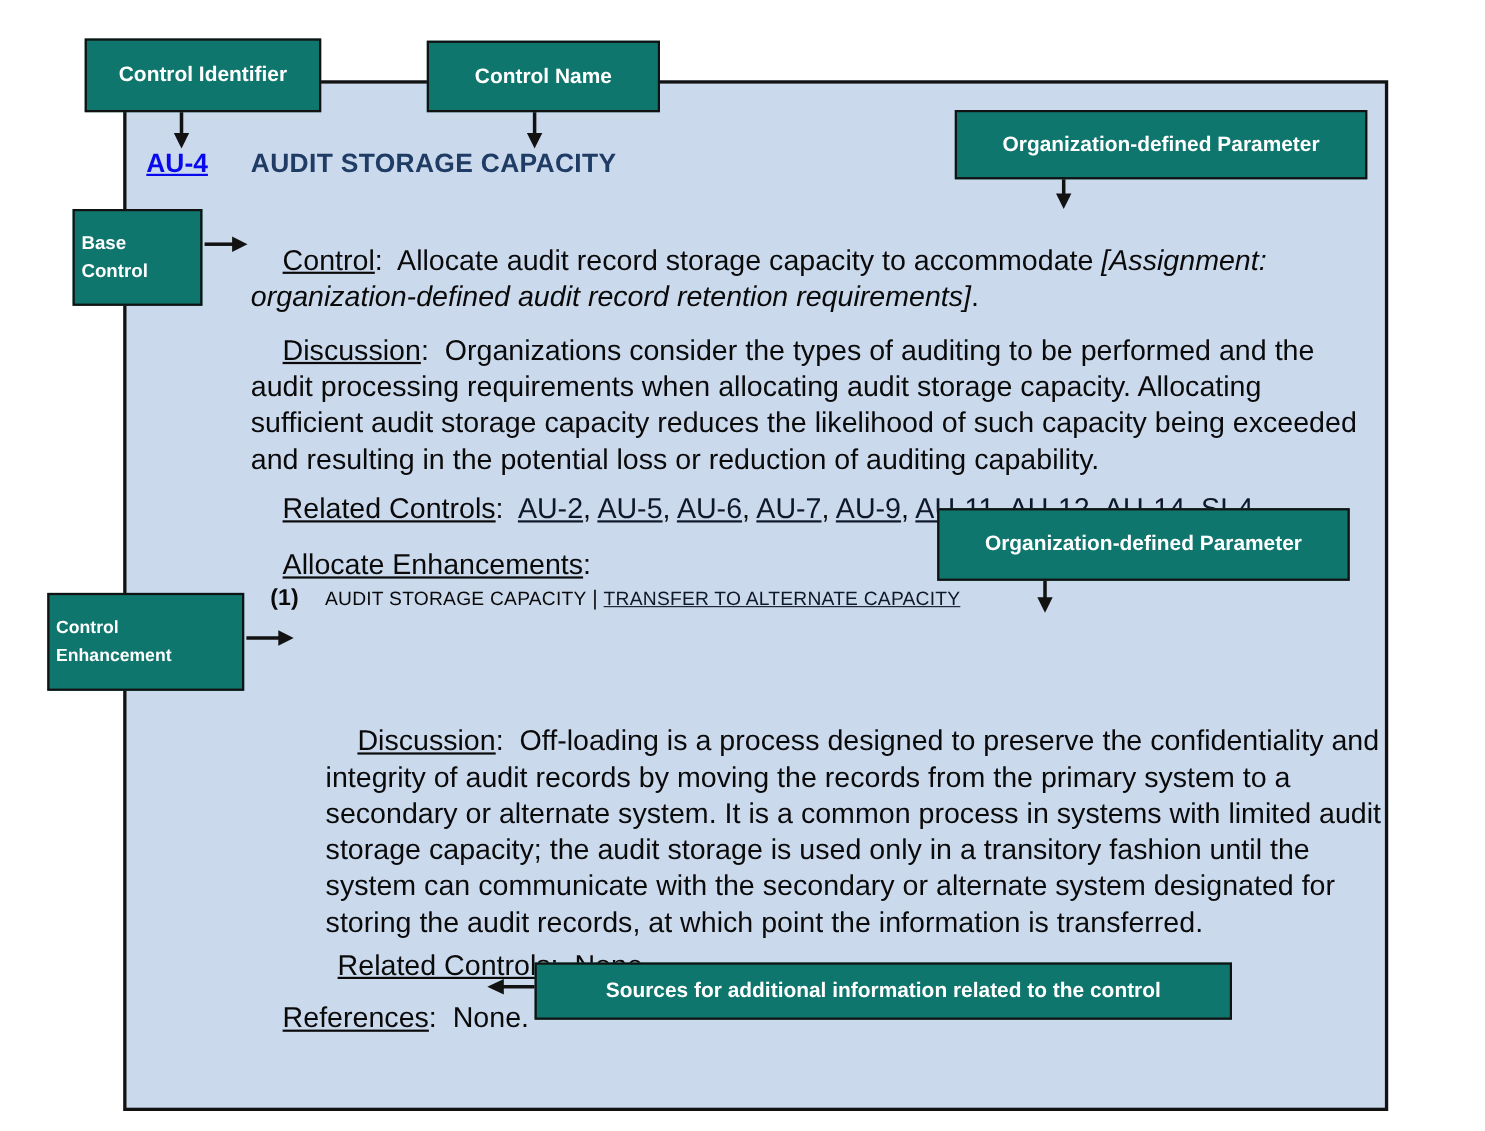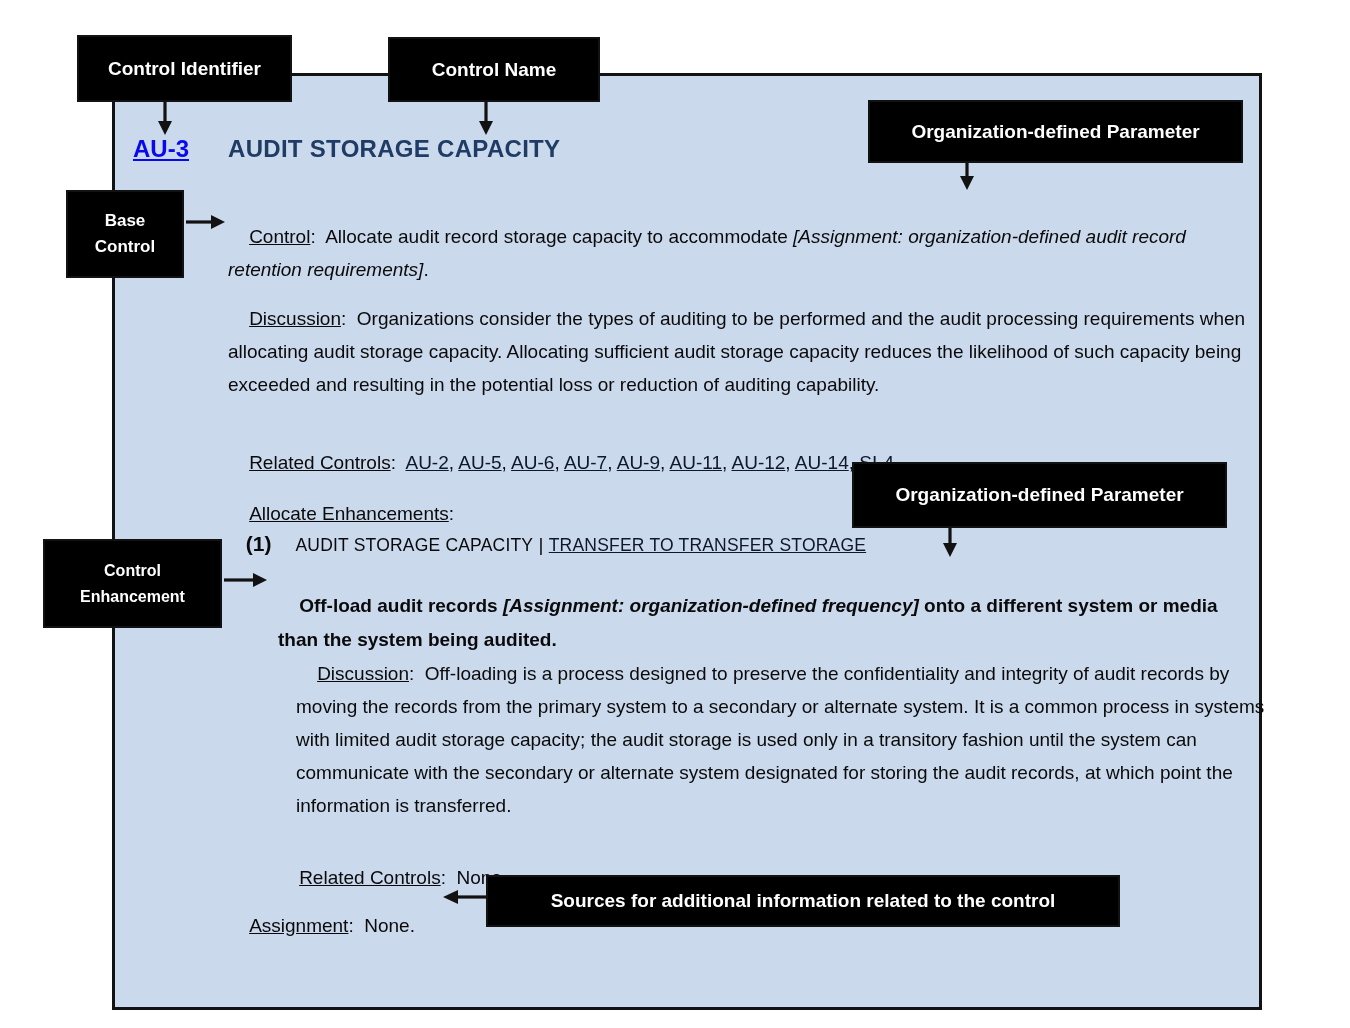--- a/index.html
+++ b/index.html
@@ -9,21 +9,21 @@
     font-family:"Liberation Sans", sans-serif; color:#0a0a0a; overflow:hidden;
   }
   
   #panel {
     position:absolute; left:112px; top:73px; width:1150px; height:937px;
     background:#CBD9ED; border:3px solid #121212;
   }
   
   .abs { position:absolute; }
   .body {
-    font-size:19px; line-height:33px; white-space:pre-wrap; color:#0a0a0a;
+    font-size:26px; line-height:33px; white-space:pre-wrap; color:#0a0a0a;
   }
   .ul { text-decoration:underline; }
   .it { font-style:italic; }
   a.link { color:#0f172a; text-decoration:underline; cursor:pointer; }
   #control-id-link {
     position:absolute; left:133px; top:135px; font-size:24px; font-weight:bold;
     color:#0909ee; text-decoration:underline;
   }
   #control-title {
     position:absolute; left:228px; top:135px; font-size:24px; font-weight:bold;
@@ -37,79 +37,76 @@
   #p-enh-statement   { left:278px; top:555px; width:948px; font-weight:bold; line-height:34px; }
   #p-enh-discussion  { left:296px; top:624px; width:972px; }
   #p-enh-related     { left:278px; top:828px; width:900px; }
   #p-references      { left:228px; top:876px; width:400px; }
   .enh-num  { font-weight:bold; font-size:21px; margin-right:24px; }
   .enh-name { font-size:17.5px; letter-spacing:0.2px; }
   .enh-pipe { font-size:19px; }
   .enh-link { font-size:17.5px; letter-spacing:0.2px; }
   
   .callout {
-    position:absolute; background:#000000; border:2.5px solid #121212; color:#ffffff;
+    position:absolute; background:#0f766e; border:2.5px solid #121212; color:#ffffff;
     font-weight:bold; display:flex; align-items:center; justify-content:center;
-    text-align:center; font-size:19px; line-height:26px; padding:2px 6px;
+    font-size:19px; line-height:26px; padding:2px 6px;
   }
   #box-control-identifier { left:77px;  top:35px;  width:215px; height:67px; }
   #box-control-name       { left:388px; top:37px;  width:212px; height:65px; }
   #box-odp-top            { left:868px; top:100px; width:375px; height:63px; }
   #box-base-control       { left:66px;  top:190px; width:118px; height:88px; font-size:17px; }
   #box-odp-mid            { left:852px; top:462px; width:375px; height:66px; }
   #box-control-enhancement{ left:43px;  top:539px; width:179px; height:89px; font-size:16px; }
   #box-sources            { left:486px; top:875px; width:634px; height:52px; }
   .arrow { position:absolute; overflow:visible; }
   .arrow line    { stroke:#121212; stroke-width:3.2; }
   .arrow polygon { fill:#121212; }
 </style>
 </head>
 <body>
 
 <div id="stage">
 
   <div id="panel"></div>
 
-  <a id="control-id-link" href="#">AU-3</a>
+  <a id="control-id-link" href="#">AU-4</a>
   <div id="control-title">AUDIT STORAGE CAPACITY</div>
 
   <div id="p-control" class="abs body">
     <span class="ul">Control</span><span>:  </span><span>Allocate audit record storage capacity to accommodate </span><span class="it">[Assignment: organization-defined audit record retention requirements]</span><span>.</span>
   </div>
 
   <div id="p-discussion" class="abs body">
     <span class="ul">Discussion</span><span>:  </span><span>Organizations consider the types of auditing to be performed and the audit processing requirements when allocating audit storage capacity. Allocating sufficient audit storage capacity reduces the likelihood of such capacity being exceeded and resulting in the potential loss or reduction of auditing capability.</span>
   </div>
 
   <div id="p-related" class="abs body">
     <span class="ul">Related Controls</span><span>:  </span><a class="link" href="#">AU-2</a><span>, </span><a class="link" href="#">AU-5</a><span>, </span><a class="link" href="#">AU-6</a><span>, </span><a class="link" href="#">AU-7</a><span>, </span><a class="link" href="#">AU-9</a><span>, </span><a class="link" href="#">AU-11</a><span>, </span><a class="link" href="#">AU-12</a><span>, </span><a class="link" href="#">AU-14</a><span>, </span><a class="link" href="#">SI-4</a><span>.</span>
   </div>
 
   <div id="p-enh-label" class="abs body">
     <span class="ul">Allocate Enhancements</span><span>:</span>
   </div>
 
   <div id="p-enh-name" class="abs">
-    <span class="enh-num">(1)</span><span class="enh-name">AUDIT STORAGE CAPACITY</span><span class="enh-pipe"> | </span><a class="link enh-link" href="#">TRANSFER TO TRANSFER STORAGE</a>
+    <span class="enh-num">(1)</span><span class="enh-name">AUDIT STORAGE CAPACITY</span><span class="enh-pipe"> | </span><a class="link enh-link" href="#">TRANSFER TO ALTERNATE CAPACITY</a>
   </div>
 
-  <div id="p-enh-statement" class="abs body">
-    <span>Off-load audit records </span><span class="it">[Assignment: organization-defined frequency]</span><span> onto a different system or media than the system being audited.</span>
-  </div>
 
   <div id="p-enh-discussion" class="abs body">
     <span class="ul">Discussion</span><span>:  </span><span>Off-loading is a process designed to preserve the confidentiality and integrity of audit records by moving the records from the primary system to a secondary or alternate system. It is a common process in systems with limited audit storage capacity; the audit storage is used only in a transitory fashion until the system can communicate with the secondary or alternate system designated for storing the audit records, at which point the information is transferred.</span>
   </div>
 
   <div id="p-enh-related" class="abs body">
     <span class="ul">Related Controls</span><span>:  </span><span>None.</span>
   </div>
 
   <div id="p-references" class="abs body">
-    <span class="ul">Assignment</span><span>:  </span><span>None.</span>
+    <span class="ul">References</span><span>:  </span><span>None.</span>
   </div>
 
   <div id="box-control-identifier" class="callout">Control Identifier</div>
   <div id="box-control-name" class="callout">Control Name</div>
   <div id="box-odp-top" class="callout">Organization-defined Parameter</div>
   <div id="box-base-control" class="callout">Base Control</div>
   <div id="box-odp-mid" class="callout">Organization-defined Parameter</div>
   <div id="box-control-enhancement" class="callout">Control Enhancement</div>
   <div id="box-sources" class="callout">Sources for additional information related to the control</div>
 

